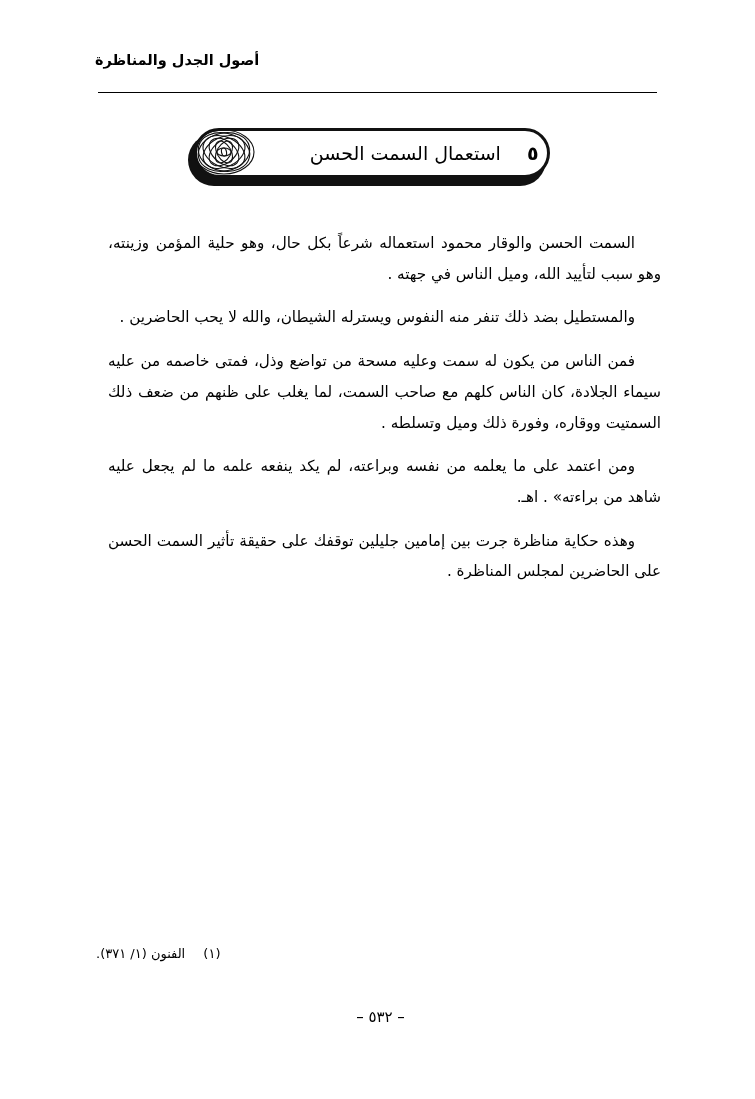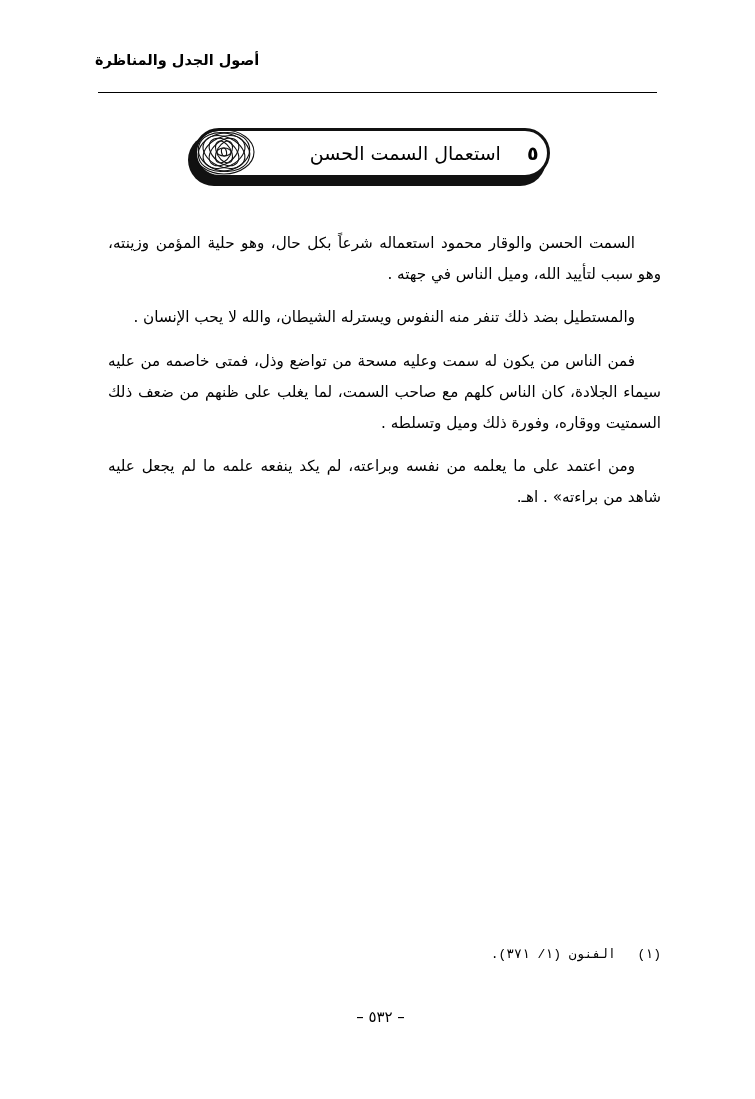--- a/index.html
+++ b/index.html
@@ -122,22 +122,21 @@
     font-size: 10px;
     vertical-align: super;
   }
   .footnote {
     position: absolute;
     top: 946px;
     left: 96px;
     width: 565px;
     direction: rtl;
     font-size: 13px;
-    text-align: right;
-    font-family: Liberation Mono, monospace;
+    text-align: left;
   }
   .footnote-inner {
     display: inline-block;
     direction: rtl;
   }
   .footnote-marker {
     margin-left: 14px;
   }
 
   
@@ -181,23 +180,24 @@
           <ellipse cx="48" cy="36" rx="12" ry="7" transform="rotate(-60 48 36)"></ellipse>
           <ellipse cx="48" cy="36" rx="7" ry="4"></ellipse>
           <ellipse cx="48" cy="36" rx="4" ry="2.5" transform="rotate(80 48 36)"></ellipse>
         </g>
       </svg>
     </div>
   </div>
 
   <div class="body">
     <p class="para">السمت الحسن والوقار محمود استعماله شرعاً بكل حال، وهو حلية المؤمن وزينته، وهو سبب لتأييد الله، وميل الناس في جهته .</p>
-    <p class="para">والمستطيل بضد ذلك تنفر منه النفوس ويسترله الشيطان، والله لا يحب الإنسان .</p>
+    <p class="para">والمستطيل بضد ذلك تنفر منه النفوس ويسترله الشيطان، والله لا يحب الحاضرين .</p>
     <p class="para">فمن الناس من يكون له سمت وعليه مسحة من تواضع وذل، فمتى خاصمه من عليه سيماء الجلادة، كان الناس كلهم مع صاحب السمت، لما يغلب على ظنهم من ضعف ذلك السمتيت ووقاره، وفورة ذلك وميل وتسلطه .</p>
     <p class="para">ومن اعتمد على ما يعلمه من نفسه وبراعته، لم يكد ينفعه علمه ما لم يجعل عليه شاهد من براءته» . اهـ.</p>
+    <p class="para">وهذه حكاية مناظرة جرت بين إمامين جليلين توقفك على حقيقة تأثير السمت الحسن على الحاضرين لمجلس المناظرة .</p>
   </div>
 
   <div class="footnote">
     <span class="footnote-inner">
       <span class="footnote-marker">(١)</span>
       <span>الفنون (١/ ٣٧١).</span>
     </span>
   </div>
 
   <div class="page-number">– ٥٣٢ –</div>

